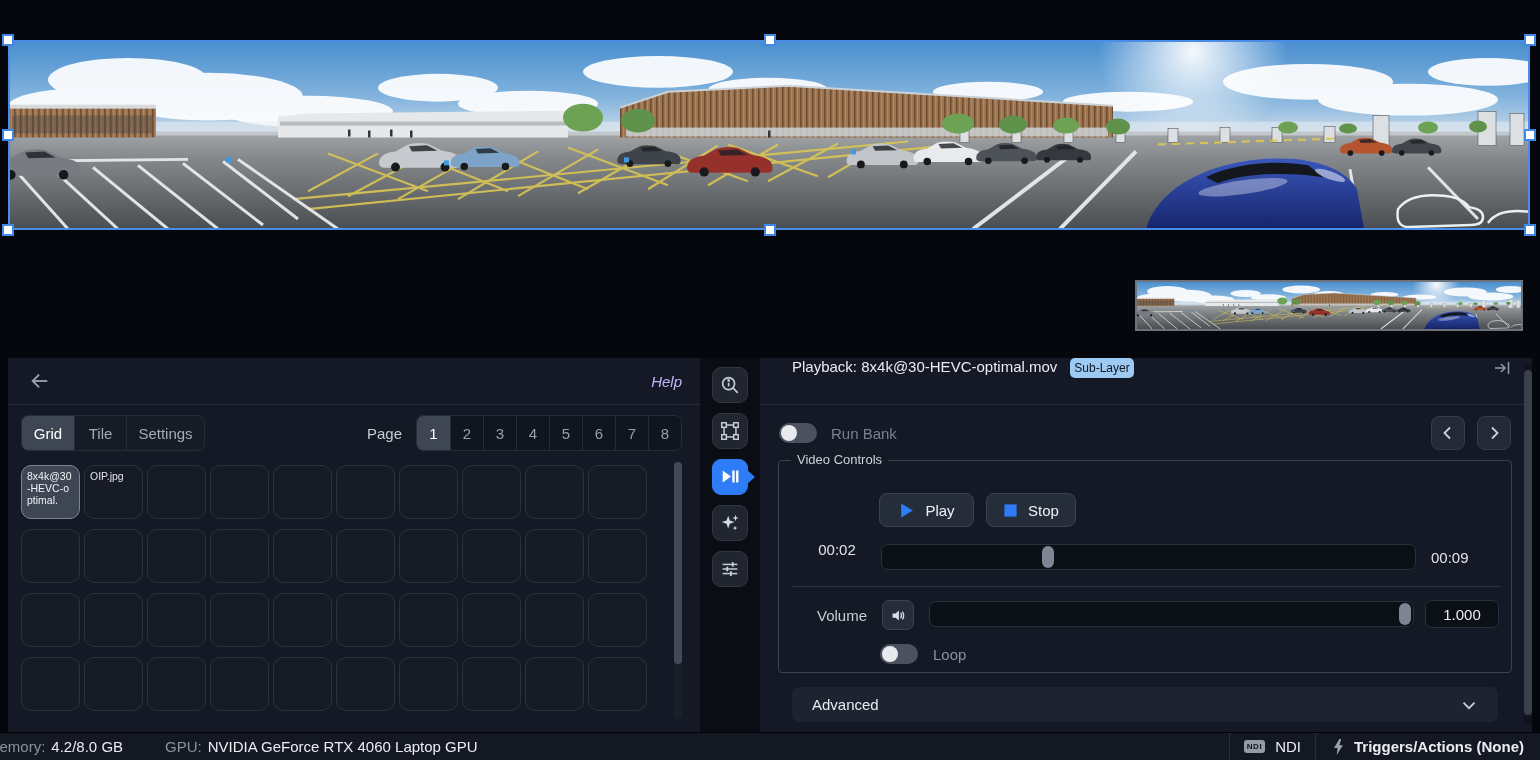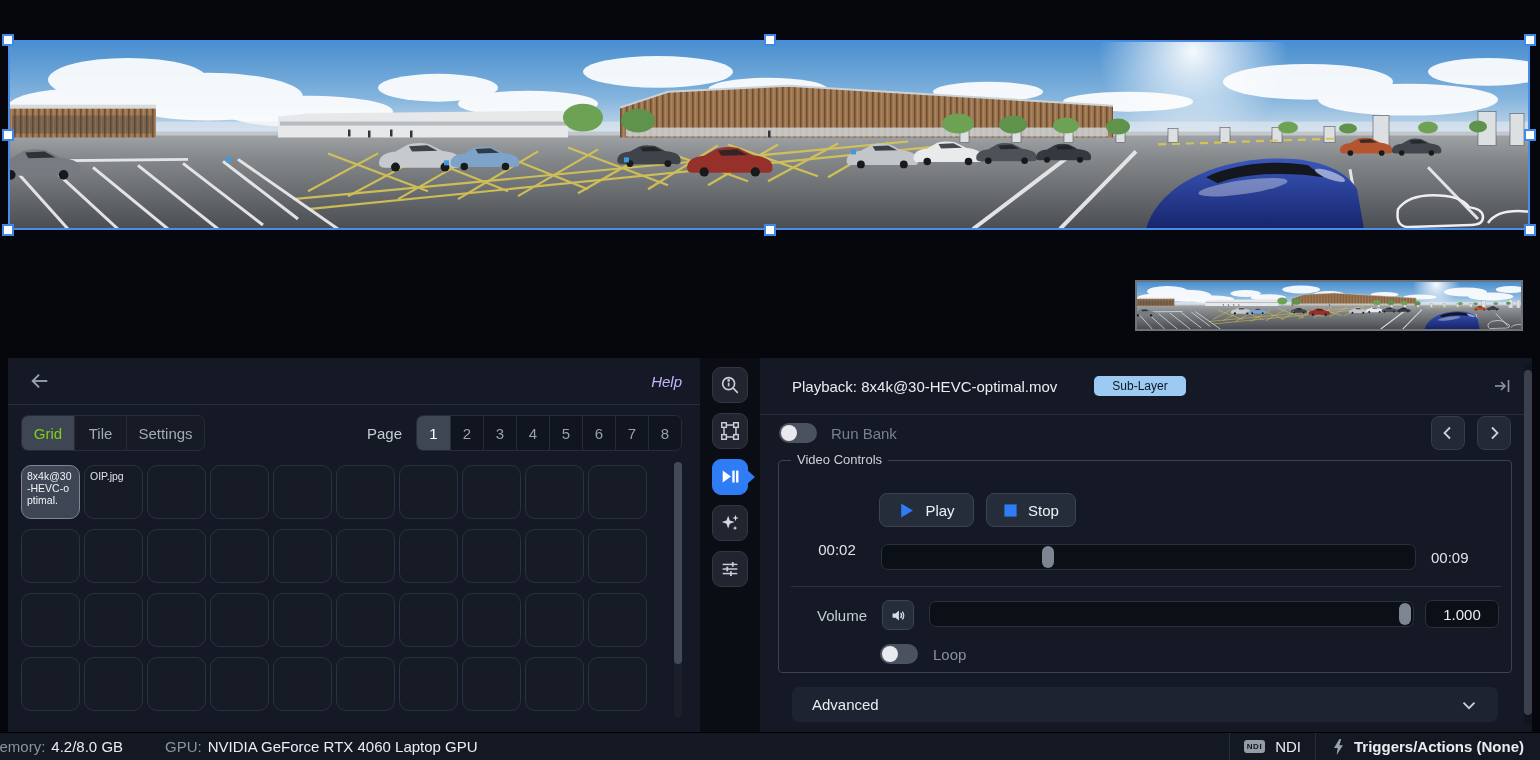--- a/index.html
+++ b/index.html
@@ -27,44 +27,44 @@
   .breadcrumb{margin-left:14px; font-size:15px;}
   .crumb-root{color:var(--muted);}
   .crumb-sep{color:var(--dim); margin:0 7px;}
   .crumb-cur{color:var(--txt);}
   .help-link{margin-left:auto; margin-right:18px; color:#c4b5fd; font-size:15px; cursor:pointer;font-style:italic;}
   .lp-tabs-row{position:absolute; left:0; top:57px; width:100%; height:36px; display:flex; align-items:center;}
   .seg-group{display:flex; border:1px solid var(--line); border-radius:7px; overflow:hidden; background:#161b26;}
   .tabs-group{margin-left:13px;}
   .seg-btn{height:34px; display:flex; align-items:center; justify-content:center; font-size:15px; color:#a2aab6; cursor:pointer; border-left:1px solid var(--line);}
   .seg-btn:first-child{border-left:none;}
-  .seg-btn.active{background:#3e4654; color:#84cc16;}
+  .seg-btn.active{background:#3e4654; color:#ffffff;}
   .tab-grid{width:52px;} .tab-tile{width:52px;} .tab-settings{width:78px;}
   .page-label{margin-left:auto; color:#c6ccd5; font-size:15px; margin-right:14px;}
   .pages-group{margin-right:18px; background:#10151f;}
   .page-btn{width:33px; height:34px; display:flex; align-items:center; justify-content:center; font-size:15px; color:#98a0ac; cursor:pointer; border-left:1px solid var(--line);}
   .page-btn:first-child{border-left:none;}
   .page-btn.active{background:#3e4654; color:#fff;}
   .content-grid{position:absolute; left:13px; top:107px; display:grid; grid-template-columns:repeat(10,59px); column-gap:4px; row-gap:10px;}
   .tile{width:59px; height:54px; border:1px solid #2a3140; border-radius:10px; background:#161b26; font-size:10.5px; line-height:12px; color:#dfe3e9; padding:4px 5px; overflow:hidden; word-break:break-all; cursor:pointer;}
   .tile.selected{background:#3e4553; border-color:#7c8496; color:#f0f2f6;}
   .lp-scroll{position:absolute; left:666px; top:104px; width:8px; height:256px; background:#1a1f2a; border-radius:4px;}
   .lp-scroll-thumb{position:absolute; left:0; top:0; width:8px; height:202px; background:#434a57; border-radius:4px;}
 
   
   .mid-toolbar{position:absolute; left:700px; top:358px; width:60px; height:374px; background:var(--strip);}
   .tb-btn{position:absolute; left:12px; width:36px; height:36px; background:#20252f; border:1px solid #313744; border-radius:9px; display:flex; align-items:center; justify-content:center; cursor:pointer;}
   .tb-btn.active{background:var(--accent); border-color:var(--accent);}
   .tb-btn.active::after{content:''; position:absolute; right:-8px; top:50%; margin-top:-8px; border-top:8px solid transparent; border-bottom:8px solid transparent; border-left:9px solid var(--accent);}
 
   
   .right-panel{position:absolute; left:760px; top:358px; width:772px; height:374px; background:var(--panel);}
-  .rp-header{position:relative; height:57px; border-bottom:1px solid var(--line); display:flex; align-items:center;gap:24px;}
+  .rp-header{position:relative; height:47px; border-bottom:1px solid var(--line); display:flex; align-items:flex-start;}
   .rp-title{margin-left:32px; font-size:15px; color:var(--txt);}
-  .badge{margin-left:13px; background:#9ccaf2; color:#10161f; font-size:12px; padding:3px 18px; border-radius:5px;}
+  .badge{margin-left:13px; background:#9ccaf2; color:#10161f; font-size:12px; padding:3px 4px; border-radius:5px;}
   .collapse-btn{margin-left:auto; margin-right:20px; cursor:pointer; display:flex;}
   .rp-runbank{position:absolute; left:0; top:57px; width:100%; height:36px; display:flex; align-items:center;}
   .toggle{position:relative; width:38px; height:20px; border-radius:10px; background:#4a5260; cursor:pointer; flex:none;}
   .toggle .knob{position:absolute; left:2px; top:2px; width:16px; height:16px; border-radius:50%; background:#e8eaee;}
   .runbank-toggle{margin-left:19px;}
   .runbank-label{margin-left:14px; color:#79808d; font-size:15px;}
   .nav-btns{margin-left:auto; margin-right:21px; display:flex; gap:12px;}
   .nav-btn{width:34px; height:34px; background:#232936; border:1px solid #353c4a; border-radius:8px; display:flex; align-items:center; justify-content:center; cursor:pointer;}
 
   .vc-fieldset{position:absolute; left:18px; top:102px; width:734px; height:213px; border:1px solid #3c424e; border-radius:4px;padding-left:17px;}

